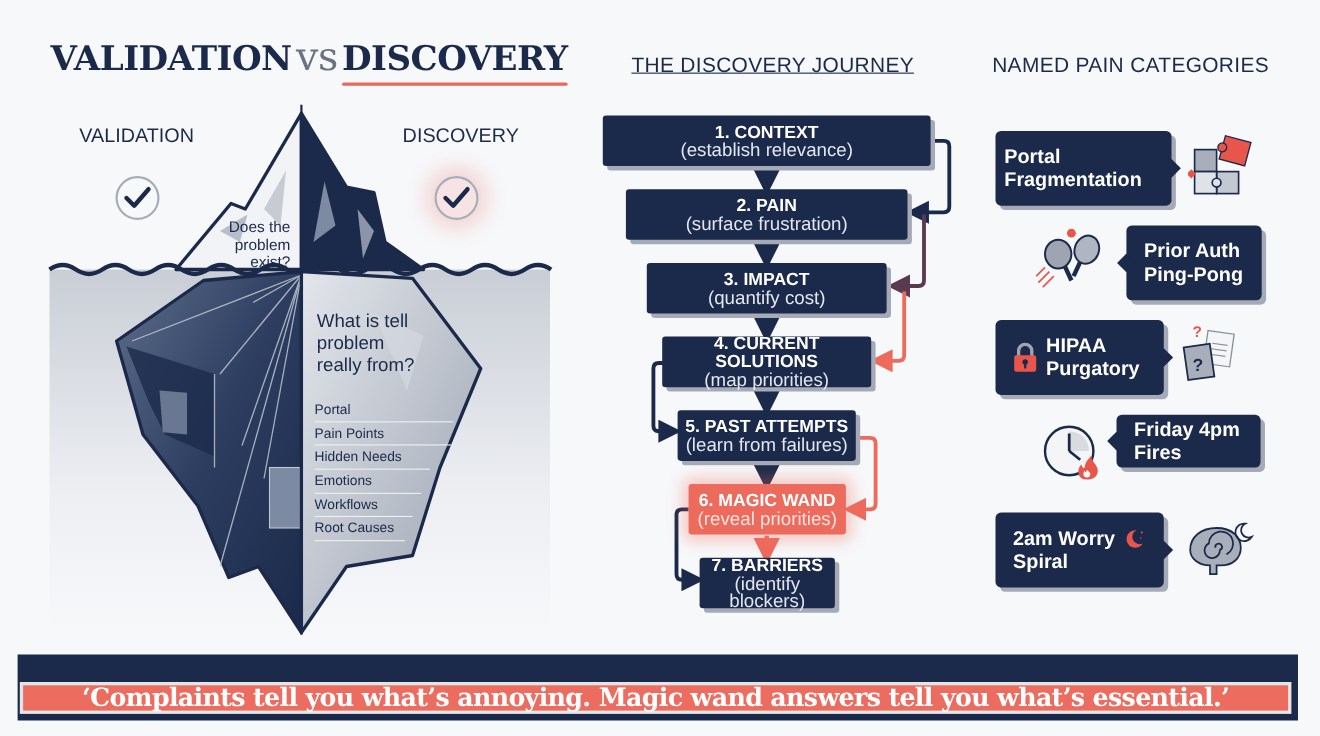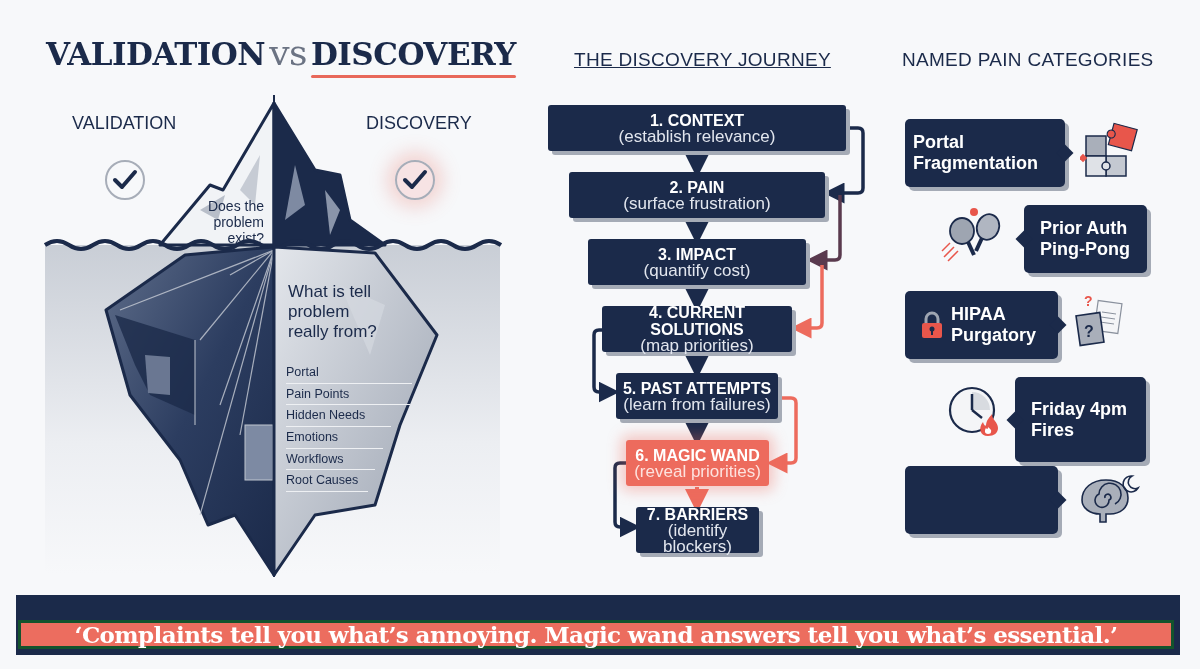--- a/index.html
+++ b/index.html
@@ -79,21 +79,21 @@
   .bubble .tail-r { right: -6px; }
   .bubble .tail-l { left: -6px; }
 
   
   .quote-wrap {
     left: 16px; top: 595px; width: 1164px; height: 60px;
     background: #1b2a4a;
   }
   .quote-inner {
     position: absolute; left: 2px; top: 2px; right: 6px; bottom: 6px;
-    background: #14532d; padding: 3px; margin-top: 23px;
+    background: #e5e5e5; padding: 3px; margin-top: 23px;
   }
   .quote-red {
     width: 100%; height: 100%; background: #ec6d5f;
     display: flex; align-items: center; justify-content: center;
     font-family: "DejaVu Serif", serif; font-weight: bold;
     font-size: 23px; color: #ffffff; letter-spacing: -0.6px; white-space: nowrap;
   }
 </style>
 </head>
 <body>
@@ -318,29 +318,39 @@
 </svg>
 
 <svg class="abs" width="60" height="60" viewBox="0 0 60 60" style="left:946px;top:380px;">
   <circle cx="26" cy="30" r="22" fill="#f4f5f7" stroke="#1b2a4a" stroke-width="2.2"></circle>
   <path d="M26,30 L26,12 A18,18 0 0 1 44,30 Z" fill="#c4c9d1" opacity="0.6"></path>
   <line x1="26" y1="30" x2="26" y2="14" stroke="#1b2a4a" stroke-width="2.5"></line>
   <line x1="26" y1="30" x2="36" y2="38" stroke="#1b2a4a" stroke-width="2.5"></line>
   <path d="M42,56 c-8,0 -10,-8 -5,-14 c1,4 3,4 3,4 c0,-6 4,-9 6,-12 c0,6 6,8 6,14 c0,5 -4,8 -10,8z" fill="#e8564b"></path>
   <path d="M42,54 c-3,0 -4,-3 -2,-6 c1,2 2,1 2,-1 c2,2 4,3 3,5 c0,1 -1,2 -3,2z" fill="#fff"></path>
 </svg>
-<div class="abs bubble" style="left:1015px;top:377px;width:131px;height:85px;padding-left:16px;">
+<div class="abs bubble" style="left:1015px;top:377px;width:131px;height:48px;padding-left:16px;">
   <span class="tail-l"></span>
   <div>
     <div>Friday 4pm</div>
     <div>Fires</div>
   </div>
 </div>
 
 <div class="abs bubble" style="left:905px;top:466px;width:153px;height:68px;padding-left:16px;">
+  <div style="position:relative;">
+    <div><span>2am Worry</span>
+      <svg width="20" height="20" viewBox="0 0 20 20" style="vertical-align:middle;margin-left:2px;">
+        <path d="M12,2 A8,8 0 1 0 18,14 A6,6 0 1 1 12,2 Z" fill="#e8564b"></path>
+        <circle cx="17" cy="4" r="0.9" fill="#e8564b"></circle>
+          <circle cx="16" cy="9" r="0.7" fill="#e8564b"></circle>
+      </svg>
+    </div>
+    <div>Spiral</div>
+  </div>
   <span class="tail-r"></span>
 </div>
 <svg class="abs" width="70" height="60" viewBox="0 0 70 60" style="left:1072px;top:470px;">
   <path d="M10,30 c0,-12 10,-20 24,-20 c14,0 22,8 22,18 c0,10 -8,16 -18,16 l-4,0 l0,8 l-6,0 l0,-8 c-10,0 -18,-6 -18,-14z" fill="#a9afba" stroke="#1b2a4a" stroke-width="1.6"></path>
   <path d="M33,28 a3,3 0 1 1 4,2 a7,7 0 1 1 -10,-6 a11,11 0 1 1 16,10" fill="none" stroke="#1b2a4a" stroke-width="1.6"></path>
   <path d="M60,6 A8,8 0 1 0 66,18 A6,6 0 1 1 60,6 Z" fill="none" stroke="#1b2a4a" stroke-width="1.6"></path>
 </svg>
 
 <div class="abs quote-wrap">
   <div class="quote-inner">

